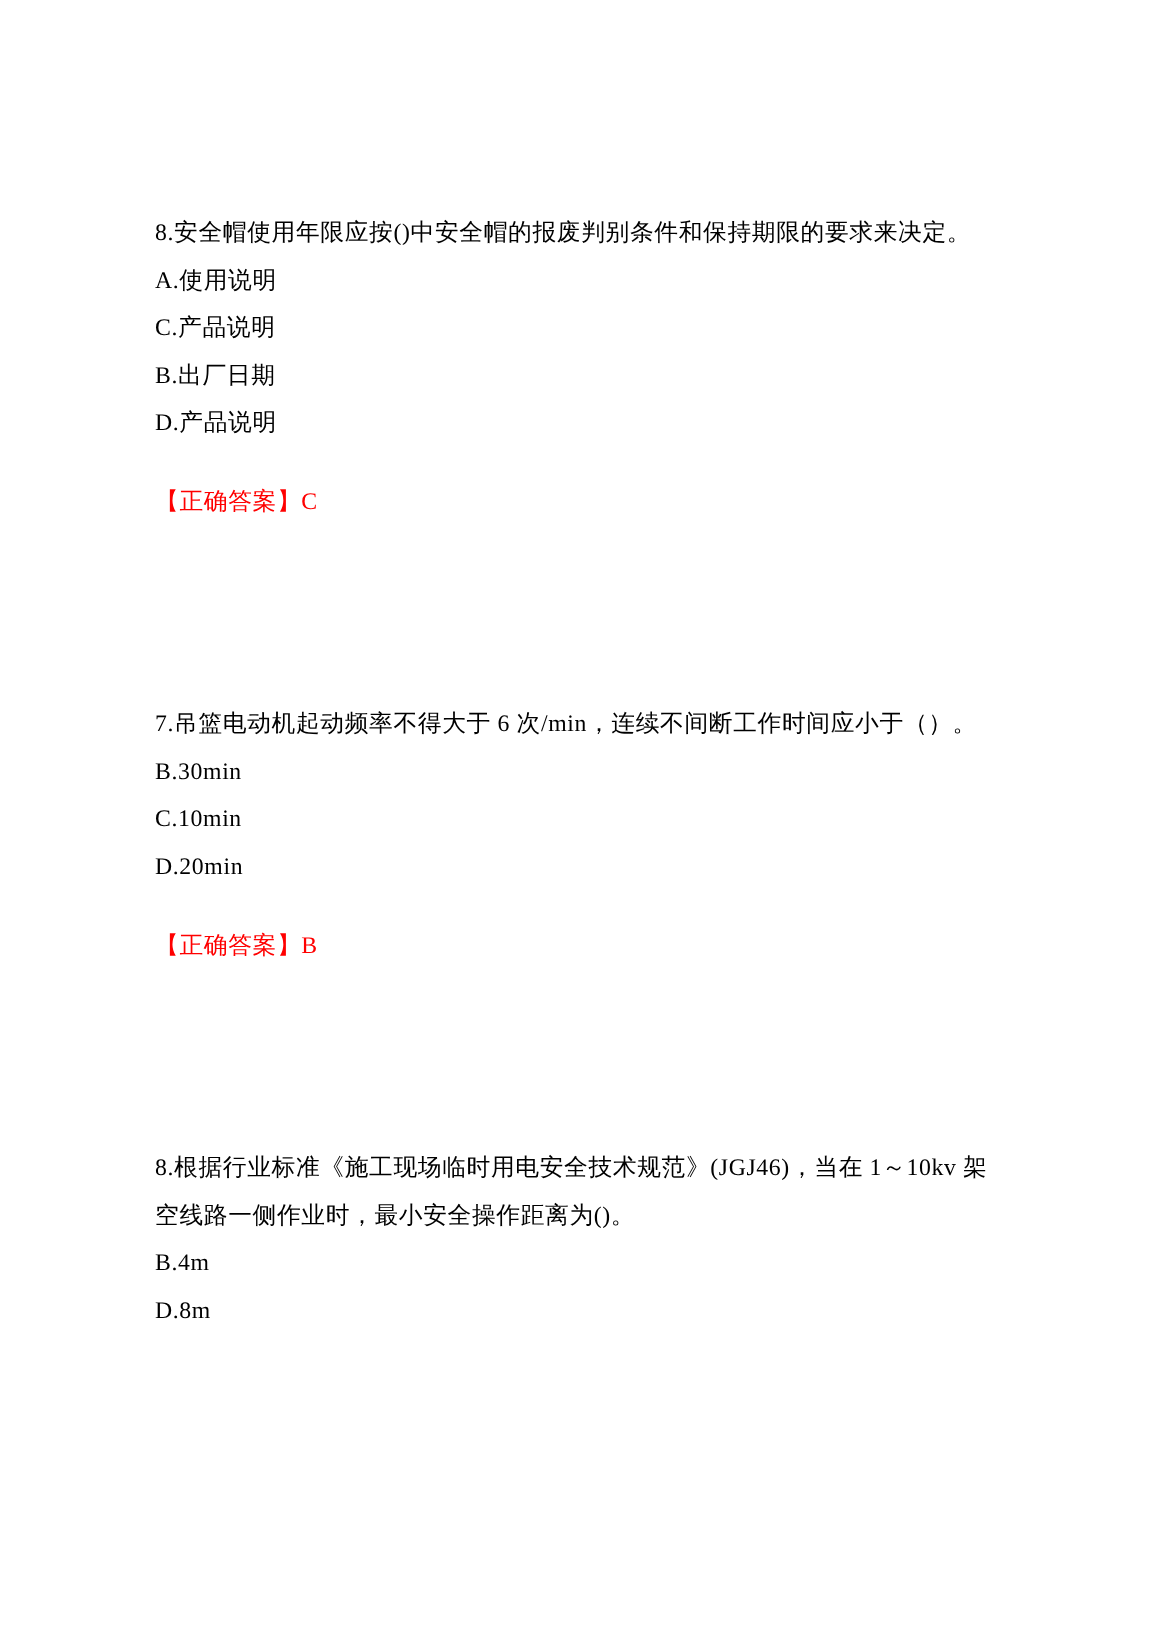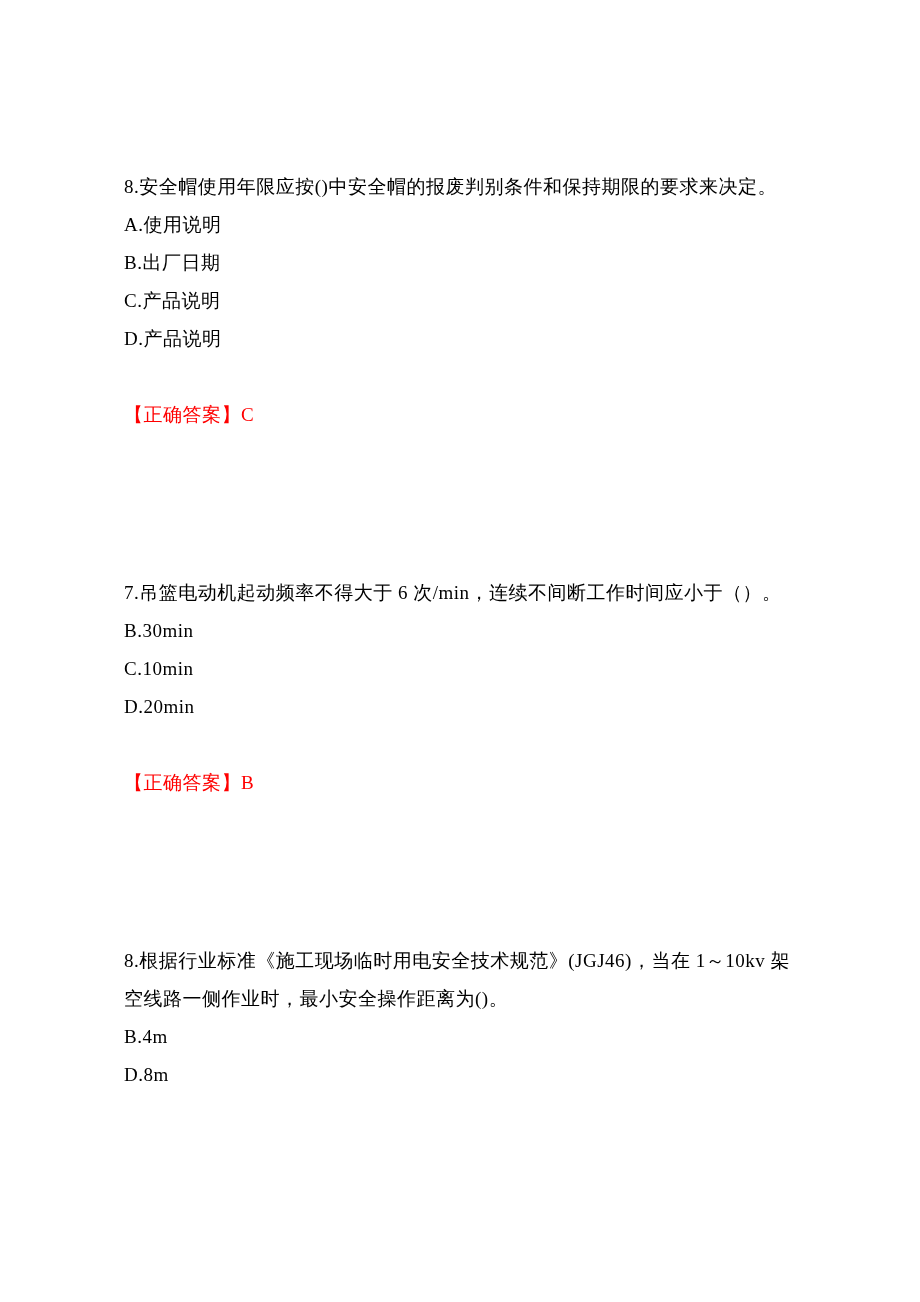--- a/index.html
+++ b/index.html
@@ -16,42 +16,42 @@
     padding: 168px 124px 60px 124px;
     box-sizing: border-box;
     font-size: 19px;
     line-height: 2.0;
     letter-spacing: 0.5px;
   }
   .q-block {
     margin-bottom: 60px;
   }
   .answer {
-    margin-top: 38px;
+    margin-top: 25px;
   }
   .ans-label {
     color: #ff0000;
   }
   .ans-value {
     color: #ff0000;
   }
   .big-gap {
     height: 80px;
   }
 </style>
 </head>
 <body>
 
 <div class="page">
 
   <div class="q-block">
     <div>8.安全帽使用年限应按()中安全帽的报废判别条件和保持期限的要求来决定。</div>
     <div>A.使用说明</div>
+    <div>C.产品说明</div>
     <div>B.出厂日期</div>
-    <div>C.产品说明</div>
     <div>D.产品说明</div>
     <div class="answer">
       <span class="ans-label">【正确答案】</span><span class="ans-value">C</span>
     </div>
   </div>
 
   <div class="big-gap"></div>
 
   <div class="q-block">
     <div>7.吊篮电动机起动频率不得大于 6 次/min，连续不间断工作时间应小于（）。</div>

